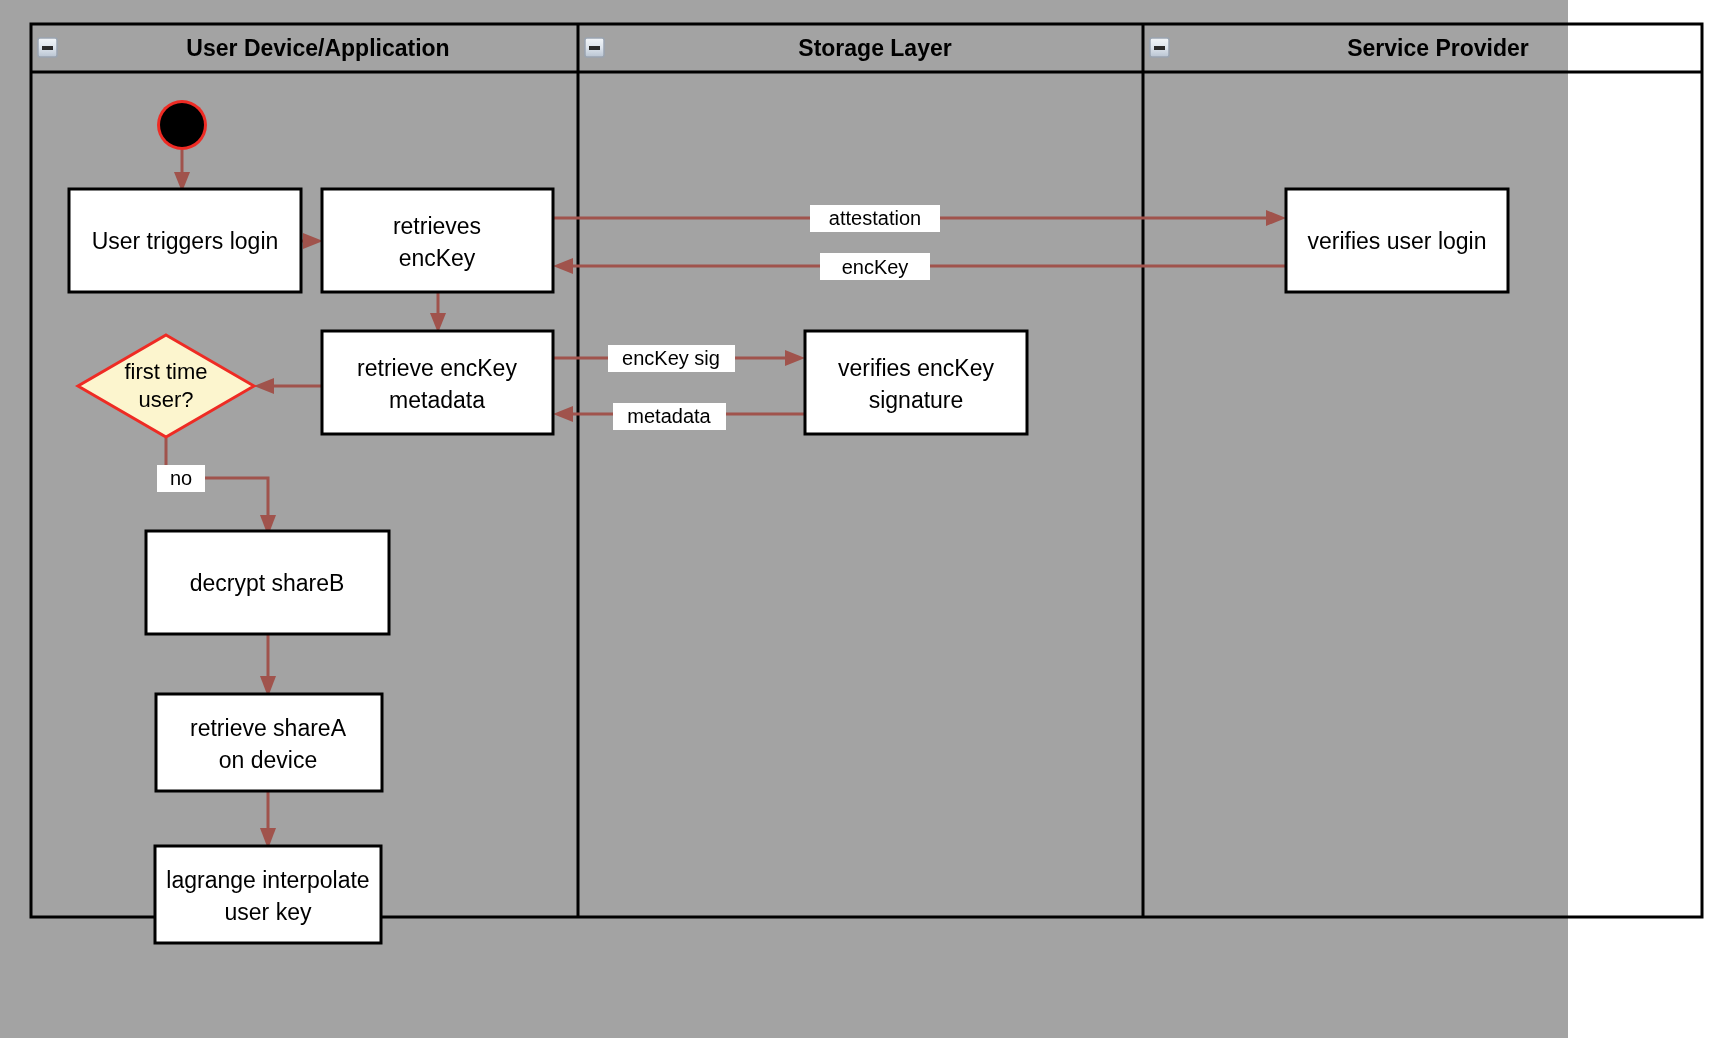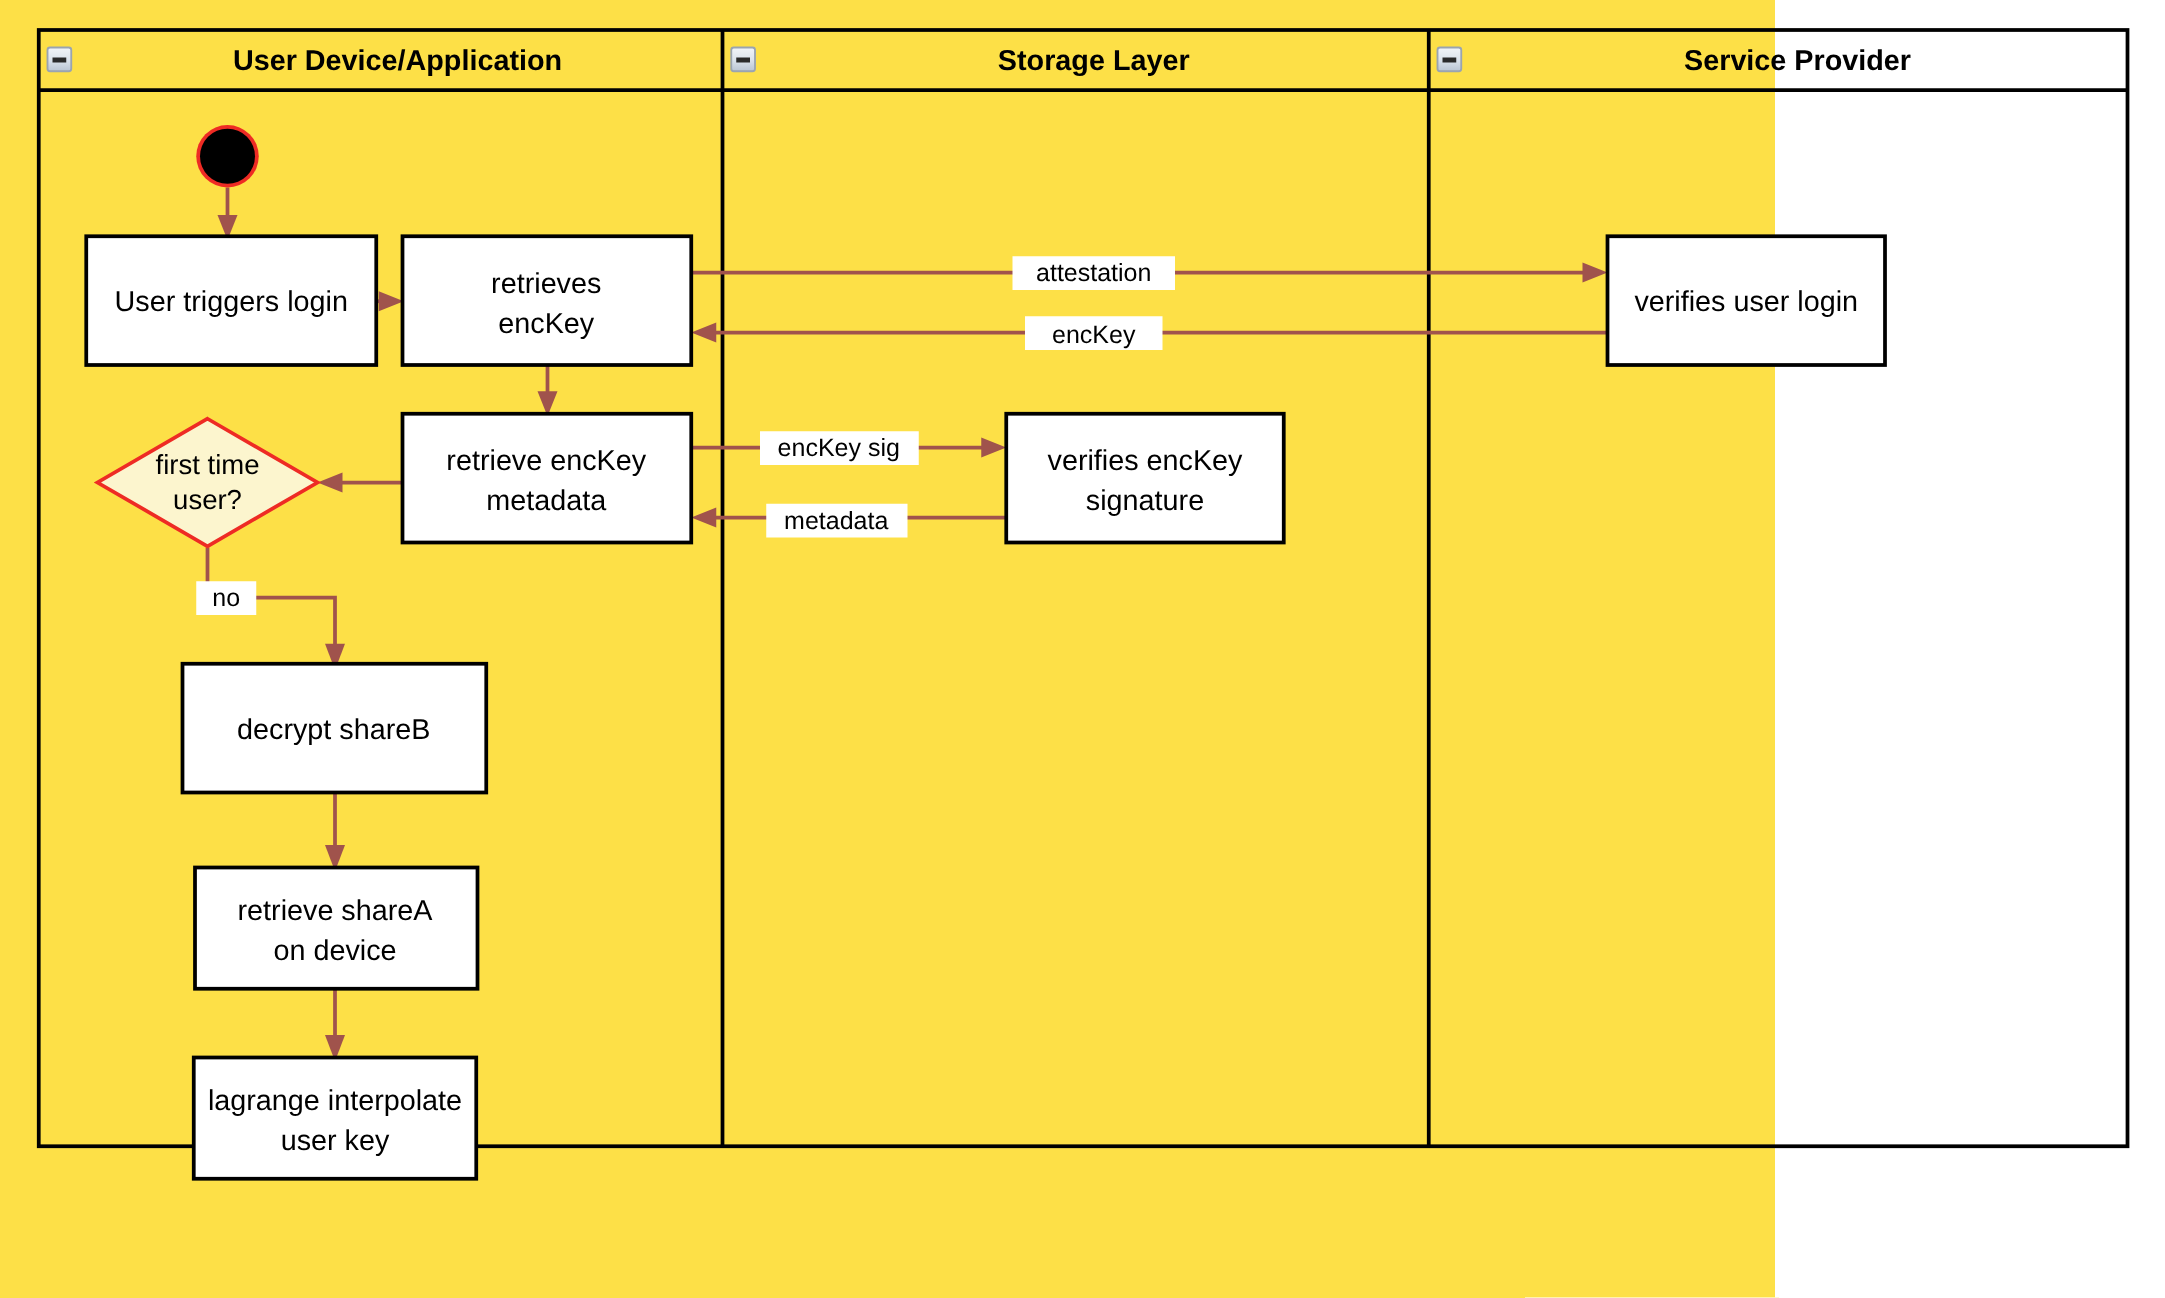--- a/index.html
+++ b/index.html
@@ -8,23 +8,23 @@
     background: #ffffff;
   }
   body {
     width: 1732px;
     height: 1038px;
     font-family: "Liberation Sans", sans-serif;
     overflow: hidden;
   }
   #canvas {
     position: relative;
-    width: 1420px;
+    width: 1568px;
     height: 1038px;
-    background: #fde047;
+    background: #a3a3a3;
   }
   svg#diagram {
     position: absolute;
     left: 0;
     top: 0;
     width: 1732px;
     height: 1038px;
     display: block;
   }
   .pool-border { fill: none; stroke: #000000; stroke-width: 3; }

